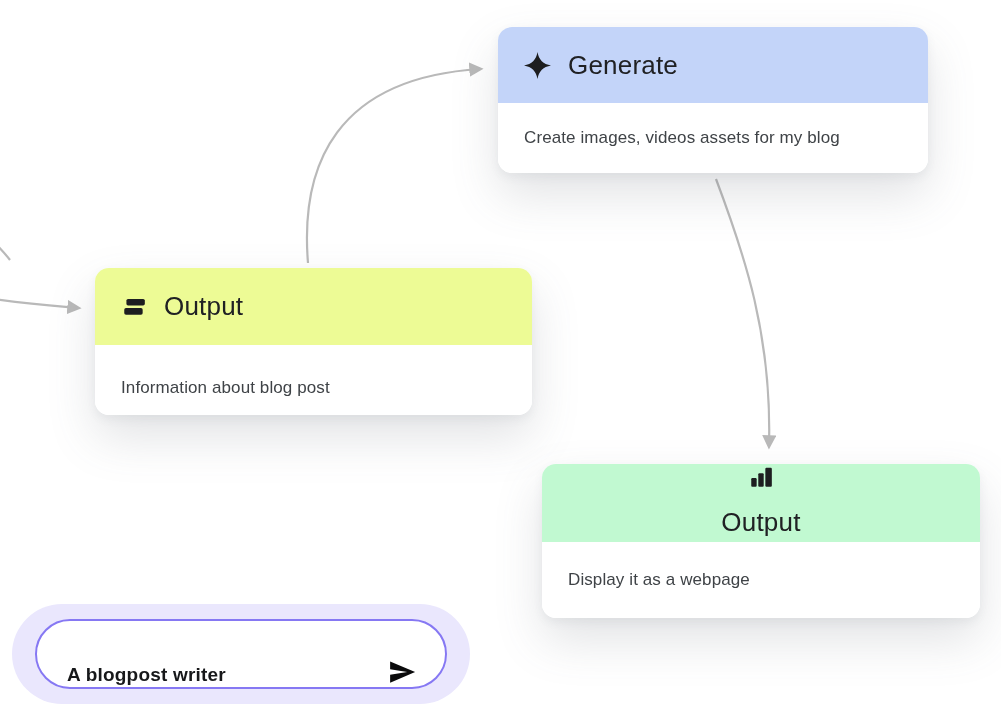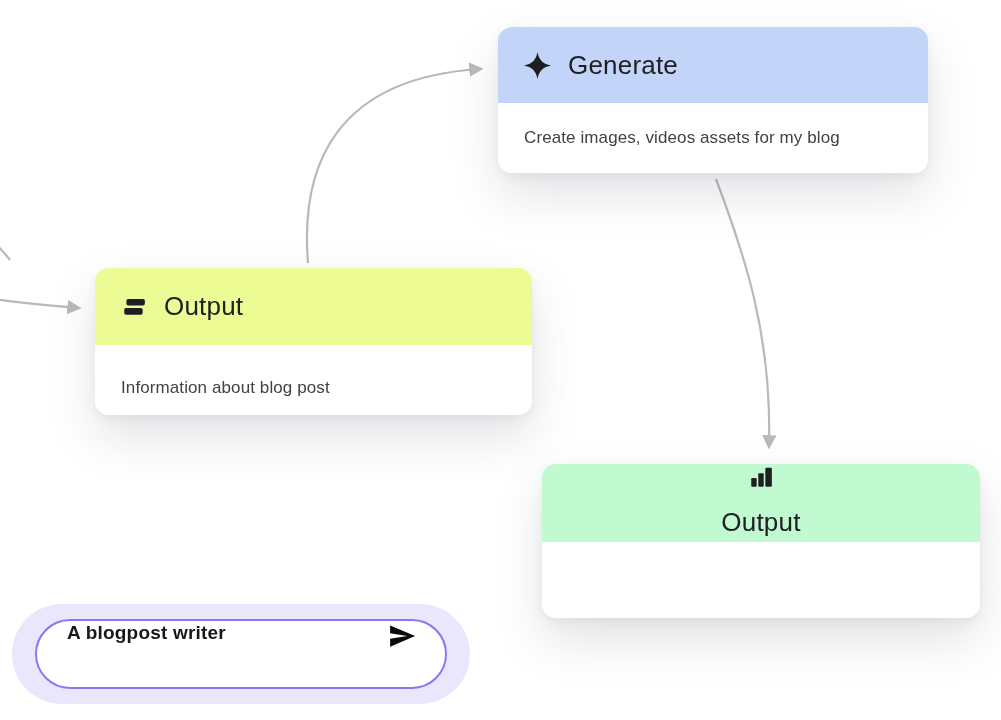--- a/index.html
+++ b/index.html
@@ -25,21 +25,21 @@
   #node-generate .node-body{height:70px;}
   #node-output{left:542px;top:464px;width:438px;height:154px;}
   #node-output .node-header{height:78px;flex-direction:column;}
   #node-output .node-body{height:76px;}
   .prompt-halo{
     position:absolute;left:12px;top:604px;width:458px;height:100px;
     border-radius:52px;display:flex;align-items:center;justify-content:center;
   }
   .prompt-inner{
     width:412px;height:70px;background:#ffffff;border-radius:40px;
-    display:flex;align-items:flex-start;justify-content:space-between;
+    display:flex;align-items:flex-end;justify-content:space-between;
     padding:0 28px;box-sizing:border-box;border:2px solid #8678f3;
   }
   .prompt-input{
     border:none;outline:none;background:transparent;flex:1;
     font-family:"Liberation Sans", sans-serif;
     font-size:19px;font-weight:700;color:#17181a;letter-spacing:0.2px;
   }
   .send-button{
     border:none;background:transparent;padding:0;margin:0;cursor:pointer;
     display:flex;align-items:center;justify-content:center;
@@ -96,20 +96,23 @@
     <div class="node-header" style="background: rgb(193, 249, 209);">
       <span class="node-icon">
         <svg width="26" height="26" viewBox="0 0 24 24">
           <rect x="3" y="13" width="5" height="8" rx="1"></rect>
           <rect x="9.5" y="8.5" width="5" height="12.5" rx="1"></rect>
           <rect x="16" y="3.5" width="6" height="17.5" rx="1"></rect>
         </svg>
       </span>
       <span class="node-title">Output</span>
     </div>
+    <div class="node-body">
+      <span class="node-desc">Display it as a webpage</span>
+    </div>
   </div>
 
   <div class="prompt-halo" style="background: rgb(234, 231, 253);">
     <div class="prompt-inner" style="border-color: rgb(134, 120, 243);">
       <input class="prompt-input" type="text" value="A blogpost writer" style="">
       <button class="send-button">
         <span style="display:flex;">
           <svg width="30" height="30" viewBox="0 0 24 24">
             <path d="M2.5 20.5 L22.5 12 L2.5 3.5 L2.5 9.8 L16.2 12 L2.5 14.2 Z"></path>
           </svg>

